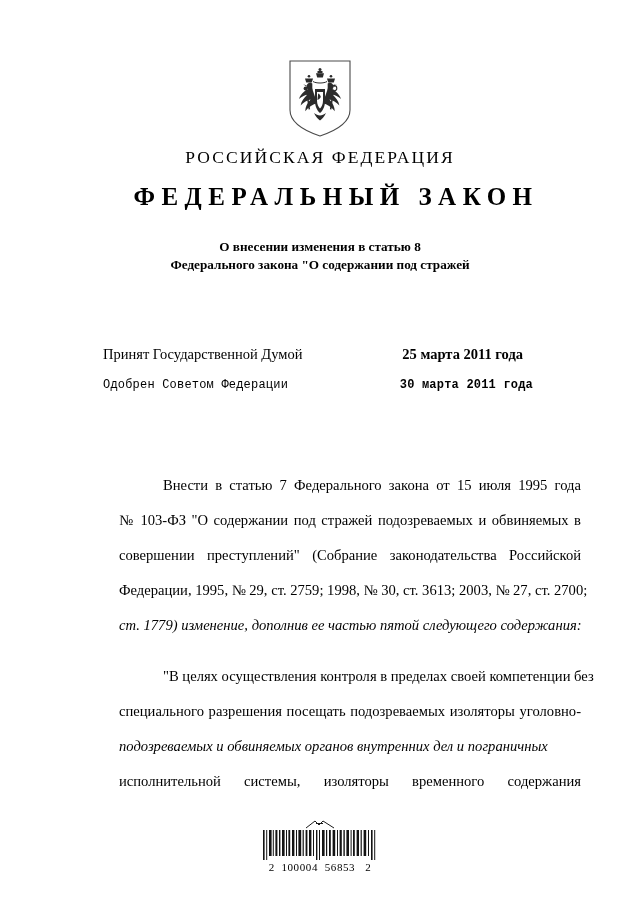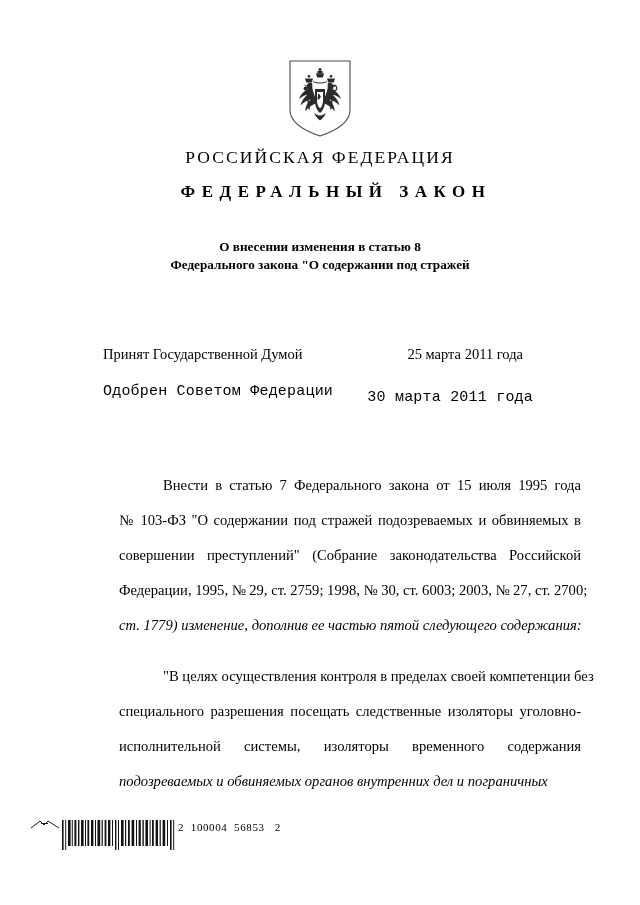--- a/index.html
+++ b/index.html
@@ -44,21 +44,21 @@
   }
   .country-line {
     font-size: 17.5px;
     letter-spacing: 2.1px;
     font-weight: 400;
     line-height: 1.1;
     white-space: nowrap;
   }
   .law-line {
     margin-top: 16px;
-    font-size: 17px;
+    font-size: 25px;
     font-weight: 700;
     letter-spacing: 6.5px;
     line-height: 1.1;
     white-space: nowrap;
     padding-left: 32px;
   }
 
   
   .subtitle {
     position: absolute;
@@ -75,33 +75,33 @@
   
   .adopt-block {
     position: absolute;
     left: 73px;
     right: 73px;
     top: 346px;
   }
   .adopt-row {
     display: flex;
     justify-content: space-between;
-    align-items: center;
+    align-items: flex-end;
     font-size: 14.5px;
     line-height: 17px;
   }
   .adopt-row + .adopt-row { margin-top: 14px; }
   .adopt-row.typewriter {
     font-family: "Liberation Mono", "DejaVu Sans Mono", monospace;
-    font-size: 15px;
+    font-size: 12px;
     letter-spacing: 0.2px;
   }
-  .adopt-right { text-align: right; }
+  .adopt-right { text-align: right; font-weight: bold; }
   .adopt-row.serif .adopt-right { padding-right: 14px; }
-  .adopt-row.typewriter .adopt-right { padding-right: 4px; margin-top: 12px; }
+  .adopt-row.typewriter .adopt-right { padding-right: 4px; }
 
   
   .body-block {
     position: absolute;
     left: 73px;
     width: 494px;
     top: 452px;
     font-size: 14.6px;
   }
   .para {
@@ -128,20 +128,22 @@
     text-indent: 44px;
   }
 
   
   .barcode-wrap {
     position: absolute;
     left: 0;
     right: 0;
     top: 820px;
     display: flex;
+    flex-direction: column;
+    align-items: center;
   }
   .barcode-mark {
     width: 30px;
     height: 9px;
     margin-bottom: 1px;
   }
   .barcode-bars {
     display: block;
   }
   .barcode-digits {
@@ -222,29 +224,29 @@
       <span class="adopt-right">30 марта 2011 года</span>
     </div>
   </div>
 
   <div class="body-block">
 
     <p class="para">
       <span class="line first">Внести в статью 7 Федерального закона от 15 июля 1995 года</span>
       <span class="line">№ 103-ФЗ "О содержании под стражей подозреваемых и обвиняемых в</span>
       <span class="line">совершении преступлений" (Собрание законодательства Российской</span>
-      <span class="line">Федерации, 1995, № 29, ст. 2759; 1998, № 30, ст. 6003; 2003, № 27, ст. 2700;</span>
+      <span class="line">Федерации, 1995, № 29, ст. 2759; 1998, № 30, ст. 3613; 2003, № 27, ст. 2700;</span>
       <span class="line last">ст. 1779) изменение, дополнив ее частью пятой следующего содержания:</span>
     </p>
 
     <p class="para">
       <span class="line first">"В целях осуществления контроля в пределах своей компетенции без</span>
-      <span class="line">специального разрешения посещать следственные изоляторы уголовно-</span>
+      <span class="line">специального разрешения посещать подозреваемых изоляторы уголовно-</span>
+      <span class="line last">подозреваемых и обвиняемых органов внутренних дел и пограничных</span>
       <span class="line">исполнительной системы, изоляторы временного содержания</span>
-      <span class="line last">подозреваемых и обвиняемых органов внутренних дел и пограничных</span>
     </p>
 
   </div>
 
   <div class="barcode-wrap">
     <svg class="barcode-mark" viewBox="0 0 30 9" aria-hidden="true">
       <path d="M1 8 L10 1 L14 5 L18 1 L29 8" stroke="#1a1a1a" stroke-width="1" fill="none"></path>
       <path d="M11 3 h7 v1 h-7 Z" fill="#1a1a1a"></path>
     </svg>
     <svg class="barcode-bars" width="118" height="30" viewBox="0 0 118 30" aria-hidden="true">

